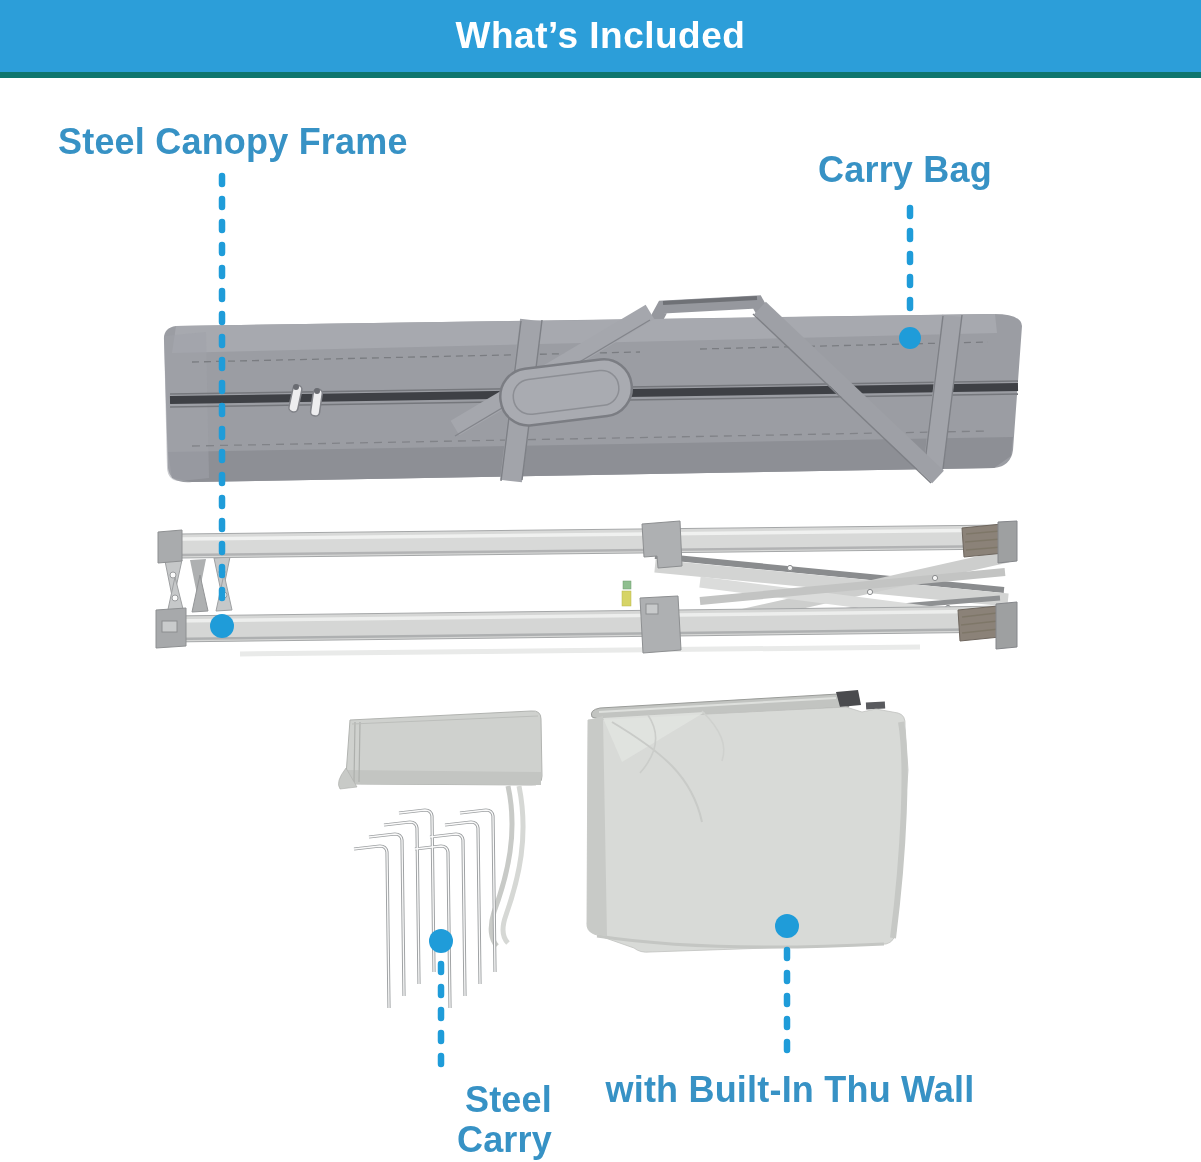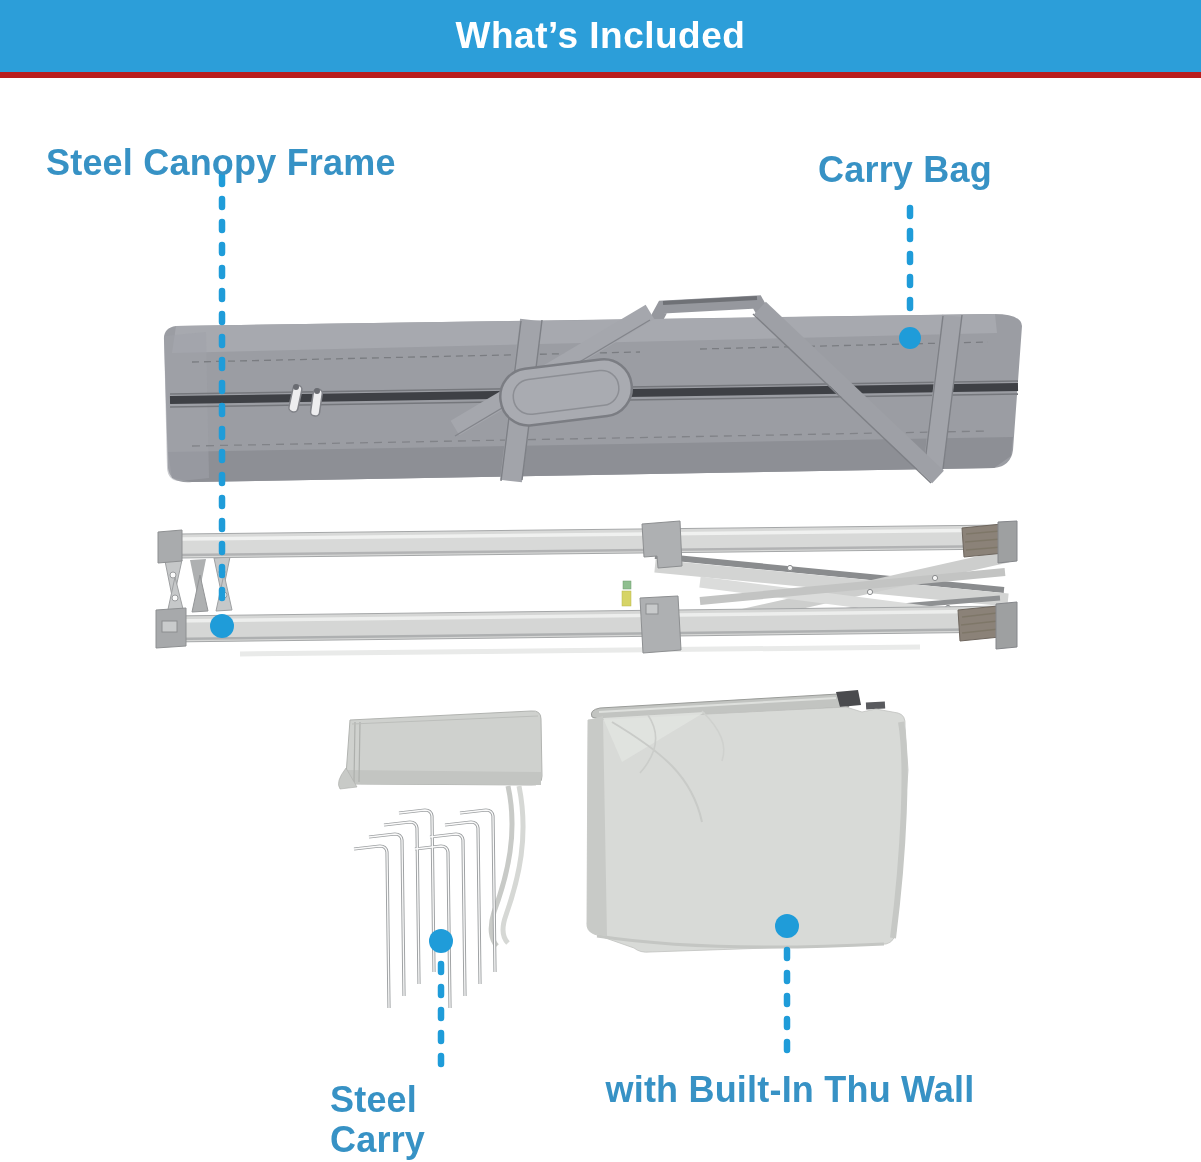--- a/index.html
+++ b/index.html
@@ -2,34 +2,34 @@
 <html><head>
 <meta charset="utf-8">
 <style>
   html,body{margin:0;padding:0;background:#fff;}
   #stage{
     position:relative;width:1201px;height:1162px;background:#ffffff;overflow:hidden;
     font-family:"Liberation Sans",sans-serif;
   }
   #header{
     position:absolute;left:0;top:0;width:1201px;height:72px;
-    background:#2C9ED9;border-bottom:6px solid #b91c1c;
+    background:#2C9ED9;border-bottom:6px solid #0f766e;
     display:flex;align-items:center;justify-content:center;
   }
   #header .title{
     color:#FFFFFF;font-size:37px;font-weight:700;letter-spacing:0.5px;
   }
   .callout{
     position:absolute;color:#3792C5;font-weight:700;font-size:36px;letter-spacing:0.2px;
     line-height:1.12;white-space:nowrap;
   }
   #artwork{position:absolute;left:0;top:0;}
-  #label-frame{left:46px;top:122px;margin-top:21px;}
+  #label-frame{left:58px;top:122px;}
   #label-bag{left:818px;top:150px;}
-  #label-stakes{left:330px;top:1080px;width:222px;text-align:left;white-space:normal;}
+  #label-stakes{left:330px;top:1080px;width:222px;text-align:right;white-space:normal;}
   #label-canopy{left:568px;top:1070px;width:444px;text-align:center;white-space:normal;}
 </style>
 </head>
 <body>
 
 <div id="stage">
 
   <div id="header">
     <div class="title">What’s Included</div>
   </div>

